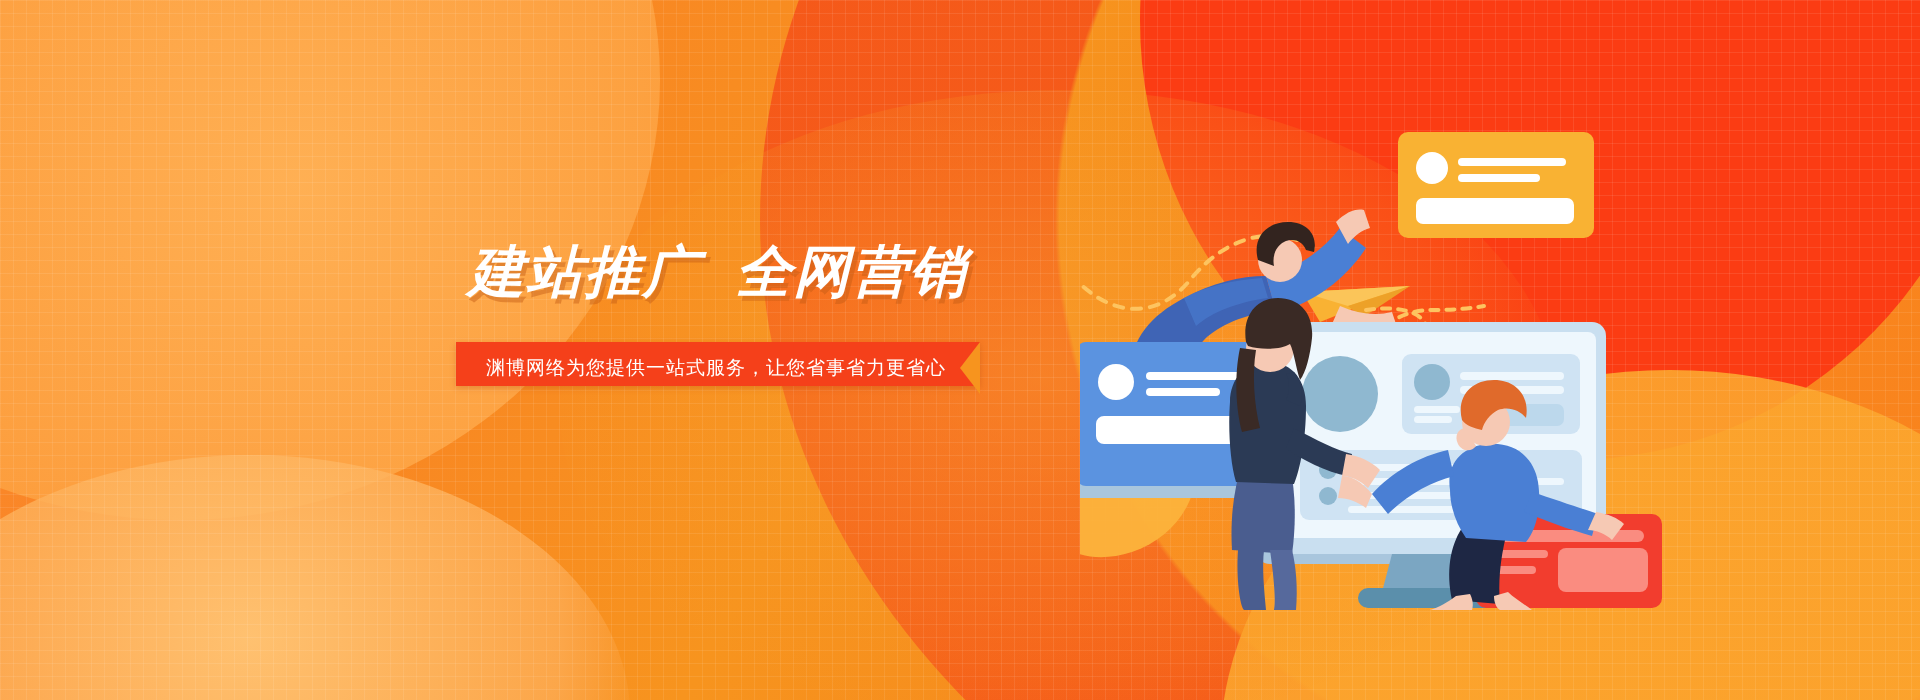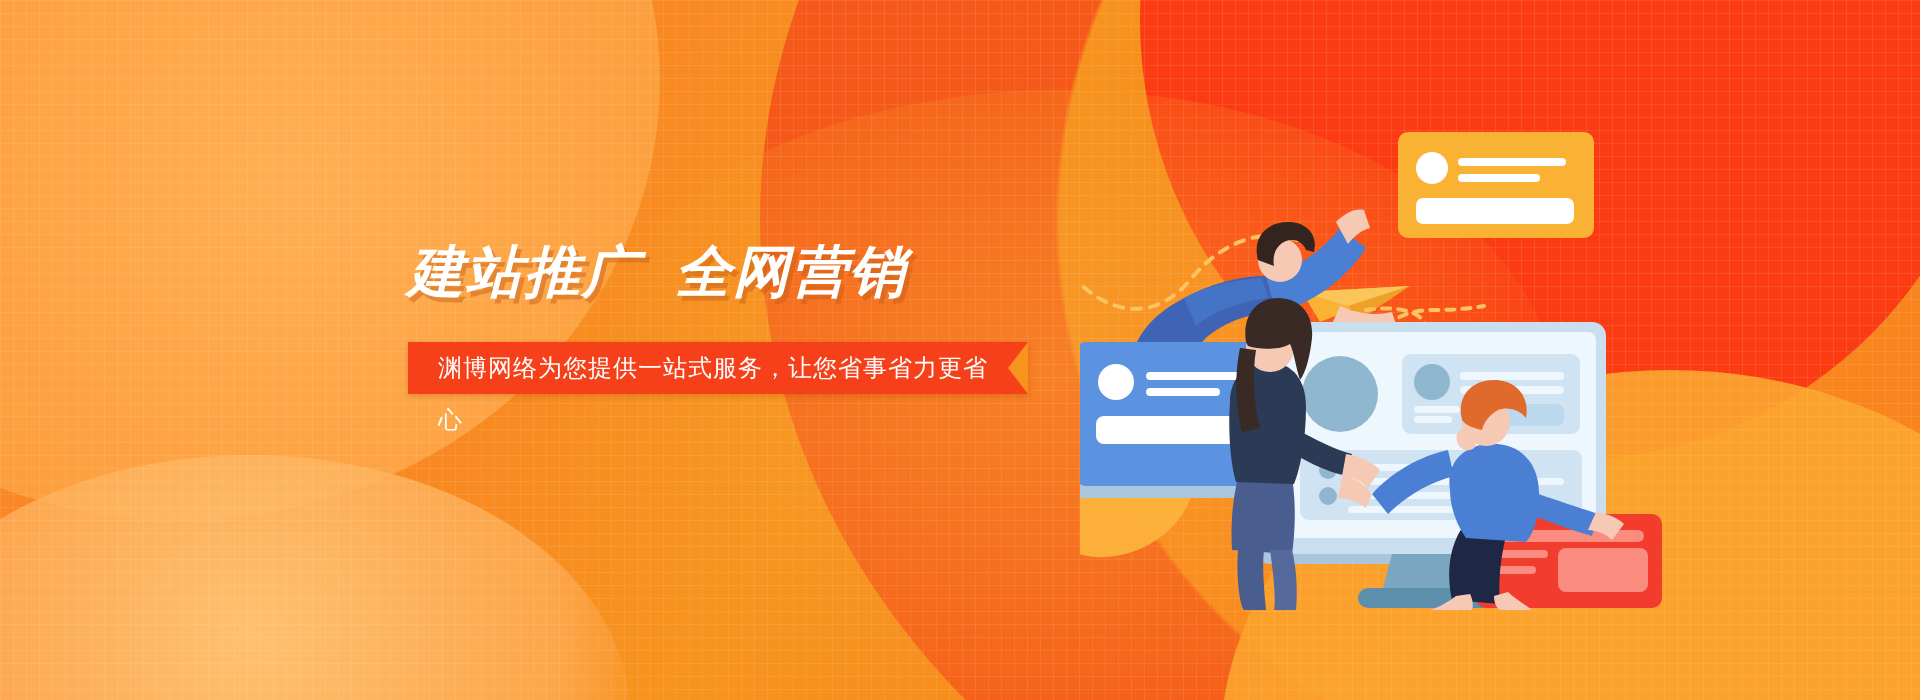--- a/index.html
+++ b/index.html
@@ -3,20 +3,21 @@
 <meta charset="utf-8">
 <style>
   html,body{margin:0;padding:0;background:#fff;}
   body{font-family:"Liberation Sans","DejaVu Sans",sans-serif;}
 
   #banner{
     position:relative;
     width:1920px;height:700px;
     overflow:hidden;
     background:linear-gradient(118deg,#fb8a2c 0%,#f98424 22%,#f7941e 46%,#f68a1c 64%,#f4731c 80%,#f24f16 100%);
+    text-align:center;
   }
 
   
   .blob{position:absolute;border-radius:50%;}
   #blob-tl{
     left:-300px;top:-360px;width:960px;height:880px;
     background:radial-gradient(circle at 62% 62%, rgba(255,178,86,.95) 0%, rgba(253,161,64,.85) 55%, rgba(250,146,40,0) 72%);
     border-radius:50%;
   }
   #blob-bl{
@@ -67,25 +68,25 @@
     letter-spacing:2px;
     font-style:italic;
     white-space:pre;
     text-shadow:4px 5px 0 rgba(196,92,20,.45);
     margin:0;
   }
   #ribbon{
     position:relative;
     margin-top:34px;
     display:inline-block;
-    height:52px;
+    height:44px;
     line-height:52px;
     background:#f5401a;
     color:#ffffff;
-    font-size:24px;
+    font-size:19px;
     letter-spacing:1px;
     padding:0 34px 0 30px;
     box-shadow:0 2px 6px rgba(160,50,10,.25);
   }
   #ribbon:after{
     content:"";
     position:absolute;right:0;top:0;
     border-top:26px solid transparent;
     border-bottom:26px solid transparent;
     border-right:20px solid #f7941e;

